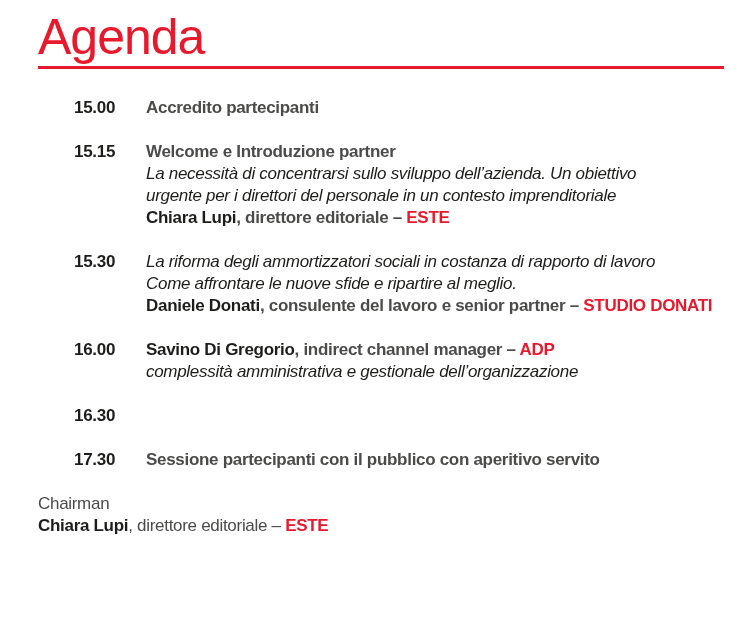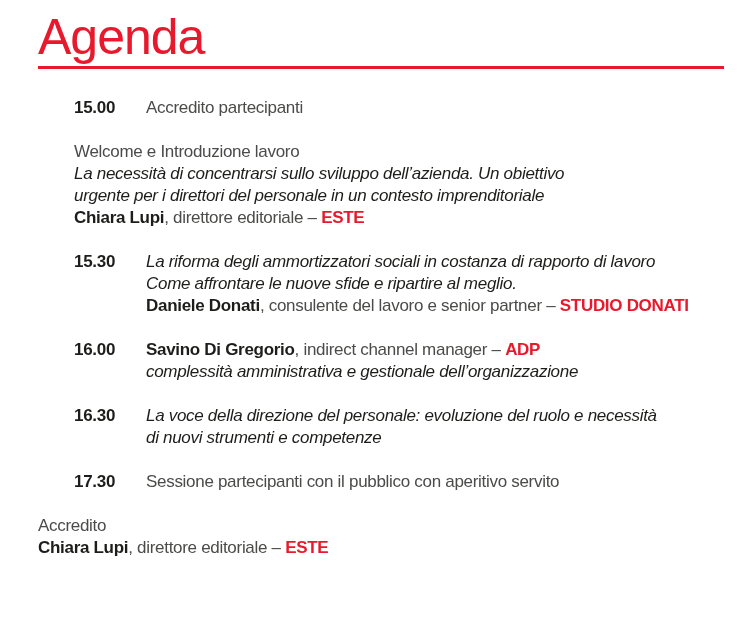--- a/index.html
+++ b/index.html
@@ -46,21 +46,21 @@
     letter-spacing:-0.3px;
     color:var(--heading);
   }
   .content{flex:1;}
   .line{
     font-size:17px;
     line-height:22px;
     letter-spacing:-0.3px;
     white-space:nowrap;
   }
-  .seg.regular{color:var(--body);font-weight:400;}
+  .seg.regular{color:var(--body);font-weight:700;}
   .seg.bold{color:var(--heading);font-weight:700;}
   .seg.bold-italic{color:var(--heading);font-weight:400;font-style:italic;}
   .seg.org{color:var(--accent);font-weight:700;}
   .chairman{
     margin-top:0;
     font-size:17px;
     line-height:22px;
     letter-spacing:-0.3px;
   }
   .chairman .label{color:var(--body);}
@@ -76,22 +76,23 @@
   <div class="title-rule"></div>
 
   <div class="agenda-list" id="agenda-items">
       <div class="agenda-row">
         <div class="time">15.00</div>
         <div class="content">
           <div class="line"><span class="seg regular">Accredito partecipanti</span></div>
         </div>
       </div>
       <div class="agenda-row">
+        <div class="time">15.15</div>
         <div class="content">
-          <div class="line"><span class="seg regular">Welcome e Introduzione lavoro</span></div>
+          <div class="line"><span class="seg regular">Welcome e Introduzione partner</span></div>
           <div class="line"><span class="seg bold-italic">La necessità di concentrarsi sullo sviluppo dell’azienda. Un obiettivo</span></div>
           <div class="line"><span class="seg bold-italic">urgente per i direttori del personale in un contesto imprenditoriale</span></div>
           <div class="line"><span class="seg bold">Chiara Lupi</span><span class="seg regular">, direttore editoriale – </span><span class="seg org">ESTE</span></div>
         </div>
       </div>
       <div class="agenda-row">
         <div class="time">15.30</div>
         <div class="content">
           <div class="line"><span class="seg bold-italic">La riforma degli ammortizzatori sociali in costanza di rapporto di lavoro</span></div>
           <div class="line"><span class="seg bold-italic">Come affrontare le nuove sfide e ripartire al meglio.</span></div>
@@ -100,30 +101,26 @@
       </div>
       <div class="agenda-row">
         <div class="time">16.00</div>
         <div class="content">
           <div class="line"><span class="seg bold">Savino Di Gregorio</span><span class="seg regular">, indirect channel manager – </span><span class="seg org">ADP</span></div>
           <div class="line"><span class="seg bold-italic">complessità amministrativa e gestionale dell’organizzazione</span></div>
         </div>
       </div>
       <div class="agenda-row">
         <div class="time">16.30</div>
-        <div class="content">
-          <div class="line"><span class="seg bold-italic">La voce della direzione del personale: evoluzione del ruolo e necessità</span></div>
-          <div class="line"><span class="seg bold-italic">di nuovi strumenti e competenze</span></div>
-        </div>
       </div>
       <div class="agenda-row">
         <div class="time">17.30</div>
         <div class="content">
           <div class="line"><span class="seg regular">Sessione partecipanti con il pubblico con aperitivo servito</span></div>
         </div>
       </div>
     </div>
 
   <div class="chairman">
-    <div class="label">Accredito</div>
+    <div class="label">Chairman</div>
     <div><span class="name">Chiara Lupi</span><span class="role">, direttore editoriale – </span><span class="org">ESTE</span></div>
   </div>
 </div>
 
 </body></html>

